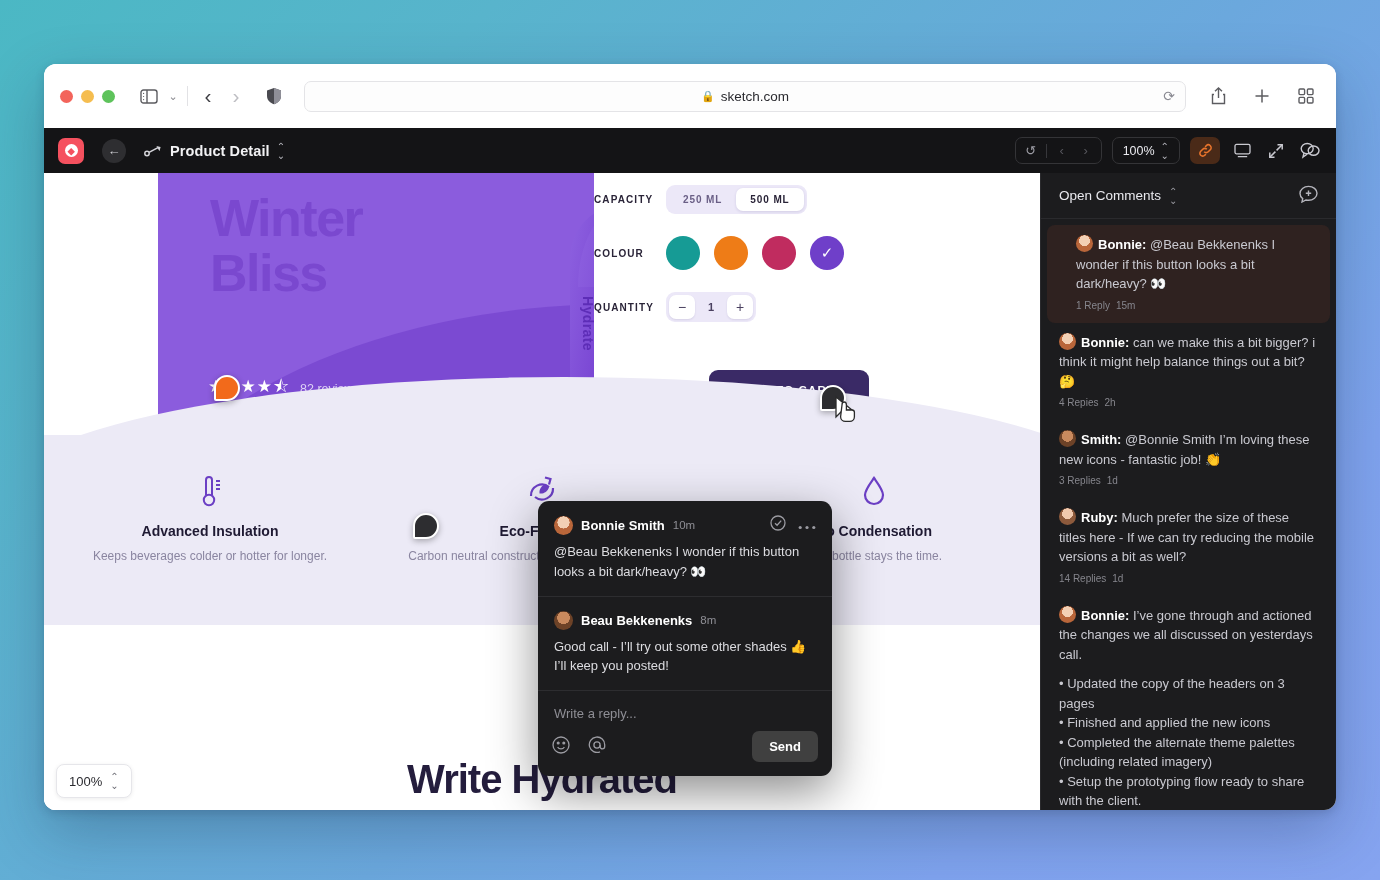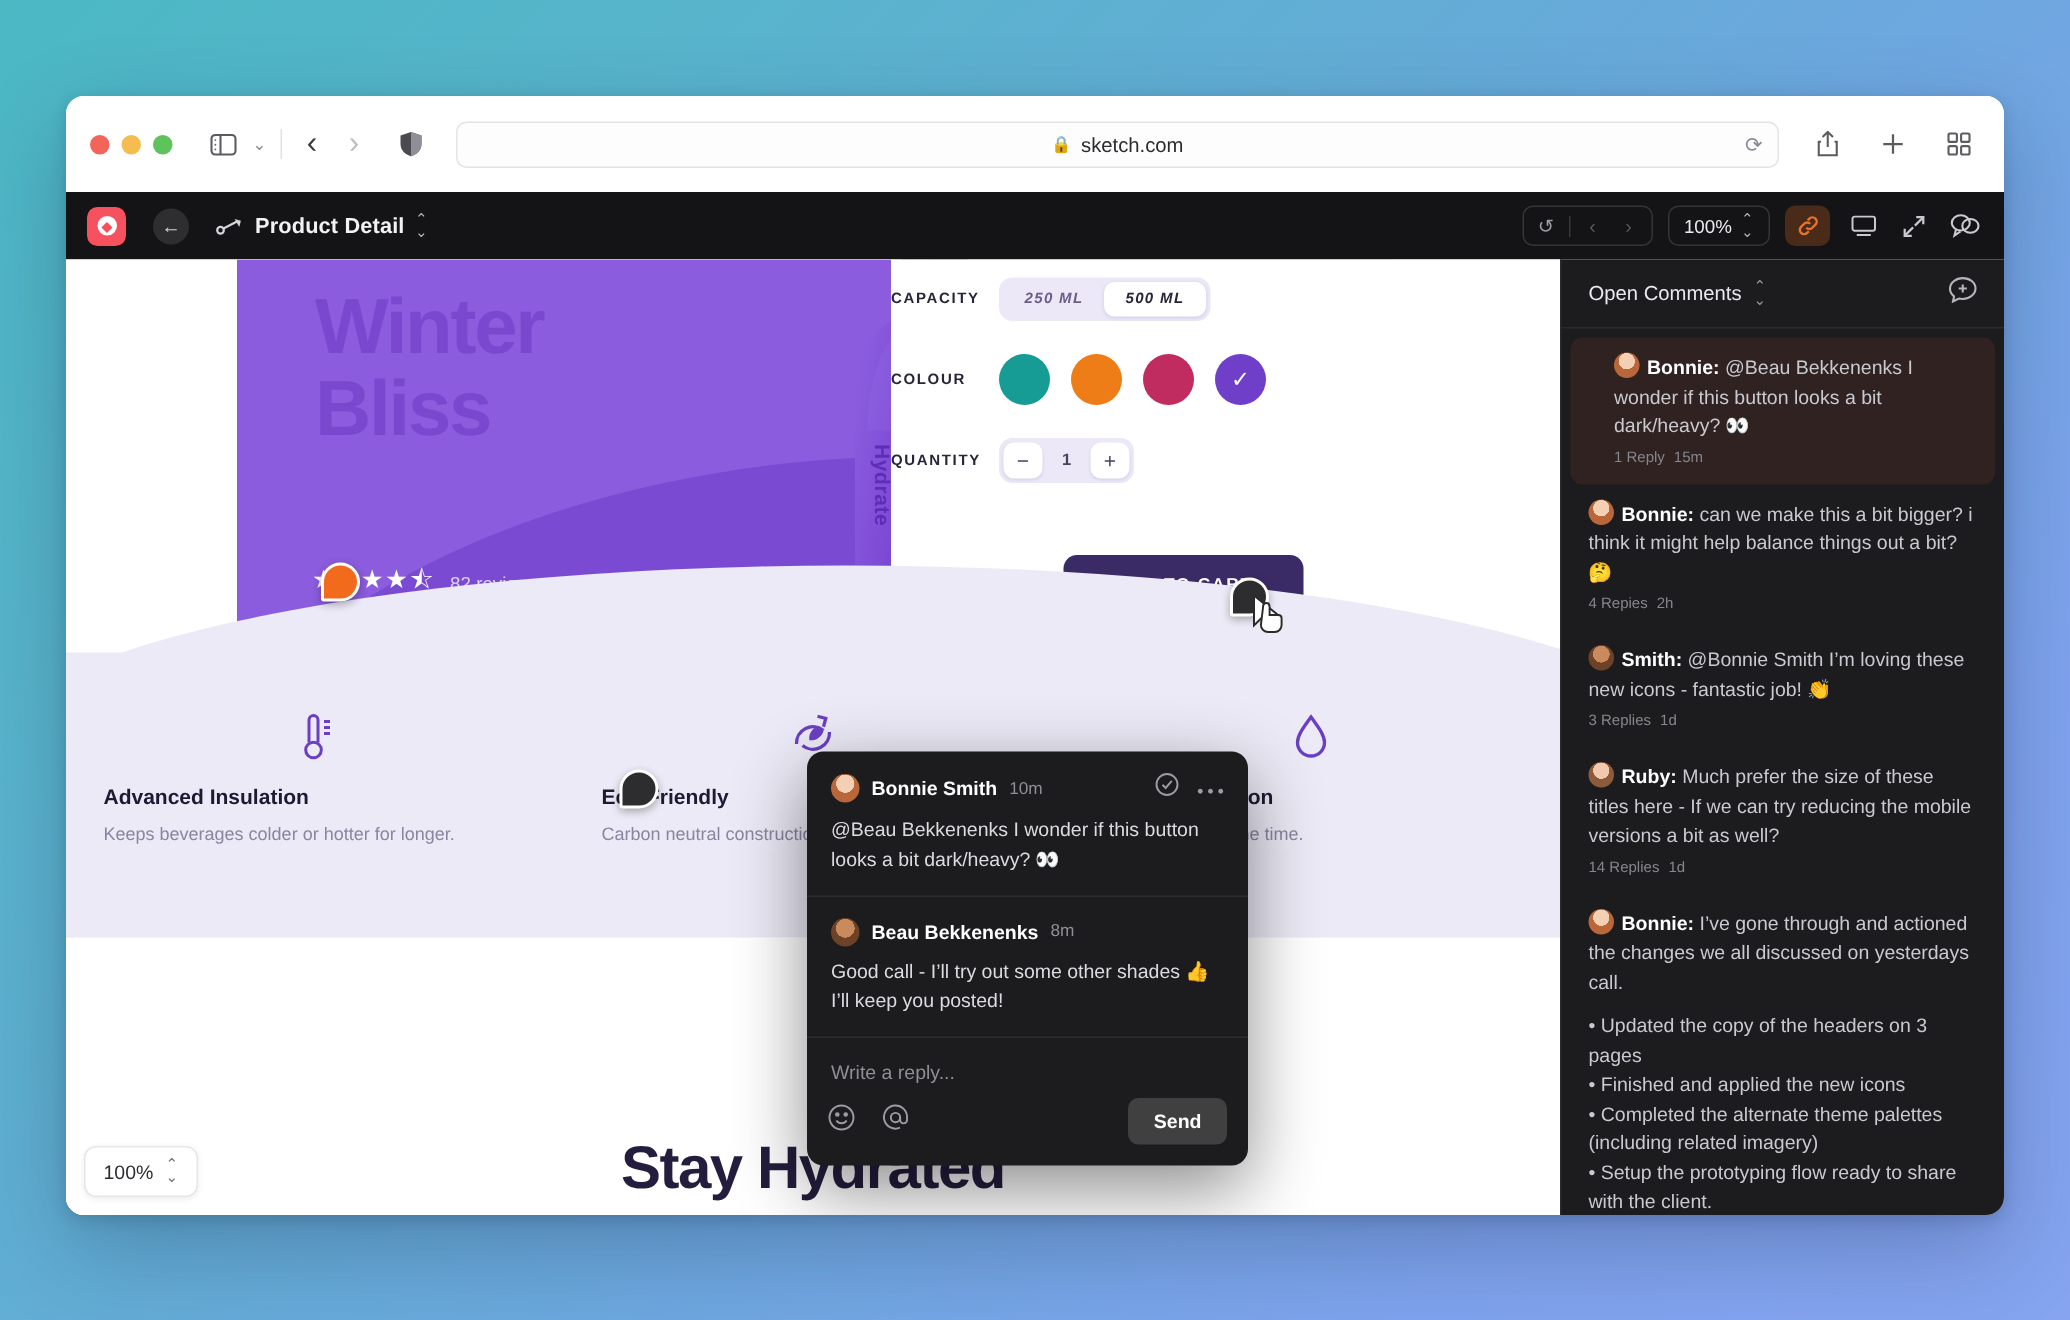--- a/index.html
+++ b/index.html
@@ -174,21 +174,21 @@
   .prow { display: flex; align-items: center; margin-bottom: 0; }
   .plabel {
     width: 72px; font-size: 10px; letter-spacing: 1.1px; font-weight: 700;
     color: #2a2438; text-transform: uppercase;
   }
   .cap-toggle {
     background:#ece8f8; border-radius: 9px; padding: 3px; display:flex; gap:0;
   }
   .cap-opt {
     padding: 6px 14px; border-radius: 7px; font-size: 10px; font-weight:700;
-    letter-spacing: .9px; color:#6a5f86;font-style:italic;
+    letter-spacing: .9px; color:#6a5f86;
   }
   .cap-opt.sel { background:#fff; color:#2a2438; box-shadow: 0 1px 3px rgba(60,40,110,.14); }
 
   .swatches { display:flex; gap: 14px; }
   .sw { width: 34px; height: 34px; border-radius: 50%; display:flex;
         align-items:center; justify-content:center; color:#fff; font-size:15px;}
 
   .qty {
     background:#ece8f8; border-radius:9px; padding:3px; display:flex; align-items:center;
   }
@@ -212,21 +212,21 @@
   
   .features {
     position:absolute; left:0; top:262px; right:0; height: 190px;
     background:#eceaf6;
   }
   .feat-wave {
     position:absolute; left:-60px; top:-58px; width: 1160px; height: 130px;
     background:#eceaf6; border-radius: 50% 50% 0 0 / 100% 100% 0 0;
   }
   .feat-row { position:absolute; left:0; right:0; top: 34px; display:flex; }
-  .feat { flex:1; padding: 0 25px; }
+  .feat { flex:1; text-align:center; padding: 0 9px; }
   .feat .ic { height: 46px; display:flex; align-items:center; justify-content:center; color:#6b3fc4;}
   .feat .t { font-size: 14px; font-weight:700; color:#1f1a33; margin-top: 8px;}
   .feat .d { font-size: 12px; color:#8a85a0; margin-top: 9px; line-height:1.42;}
 
   .bottom-white {
     position:absolute; left:0; right:0; top: 452px; bottom:0; background:#fff;
     border-radius: 50% 50% 0 0 / 60px 60px 0 0;
   }
   .stay-hydrated {
     position:absolute; left:0; right:0; top: 584px; text-align:center;
@@ -525,21 +525,21 @@
                   <path d="M13 3 C8 10 4 15 4 20 a9 9 0 0 0 18 0 C22 15 18 10 13 3 Z"></path>
                 </svg>
               </div>
               <div class="t">No Condensation</div>
               <div class="d">This bottle stays the time.</div>
             </div>
           </div>
         </div>
 
         <div class="bottom-white"></div>
-        <div class="stay-hydrated">Stay Hydrated</div>
+        <div class="stay-hydrated">Write Hydrated</div>
 
         <div class="pin orange" style="left:170px; top:202px;"></div>
         <div class="pin dark" style="left:369px; top:340px;"></div>
         <div class="pin dark" style="left:776px; top:212px;"></div>
 
         <div class="cursor" style="left:786px; top:218px;">
           <svg width="30" height="34" viewBox="0 0 30 34">
             <path d="M6 6 L6 26 L11 21 L14.5 29 L18.5 27 L15 19.5 L22 19 Z" fill="#fff" stroke="#2a2a2a" stroke-width="1.3"></path>
             <path d="M12 14 c0-2 1-3 2.2-3 s2.2 1 2.2 3 v5 h5.6 c1.4 0 2.4 1 2.4 2.3 v4.4 c0 2.6-2 4.6-4.6 4.6 h-4.4 c-2.6 0-4.8-2-4.8-4.6 z" fill="#fff" stroke="#2a2a2a" stroke-width="1.3"></path>
           </svg>

